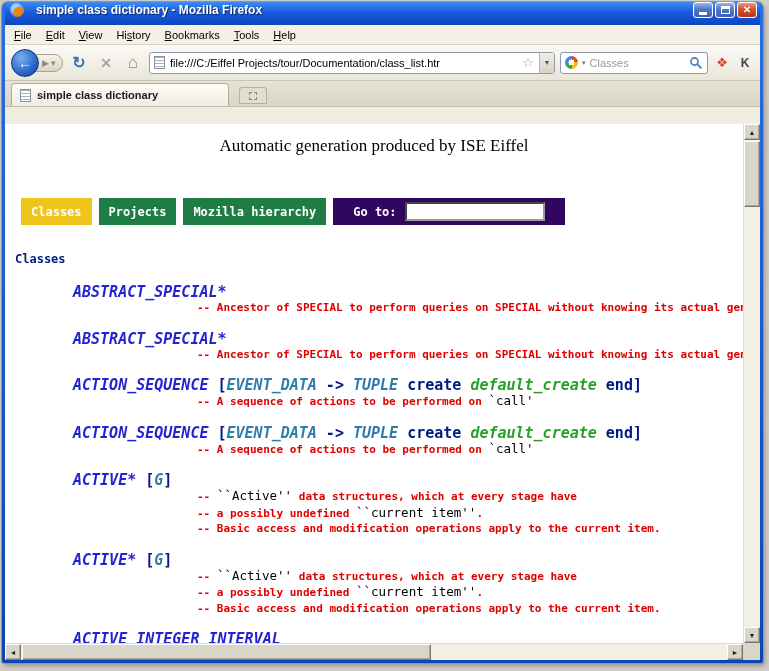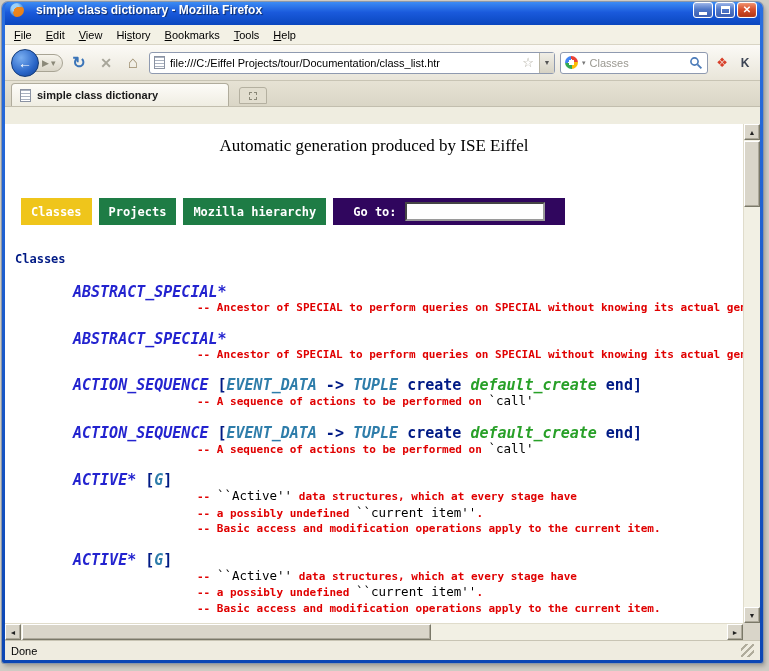--- a/index.html
+++ b/index.html
@@ -367,19 +367,15 @@
       <div class="h-scroll">
         <span class="sb-btn h-btn">◄</span>
         <span class="h-track">
           <span class="h-thumb"></span>
         </span>
         <span class="sb-btn h-btn">►</span>
       </div>
       <span class="sb-corner"></span>
     </div>
 
-    <div class="statusbar">
-      <span class="status-text">Done</span>
-      <span class="resize-grip"></span>
-    </div>
 
   </div>
 </div>
 
 </body></html>

